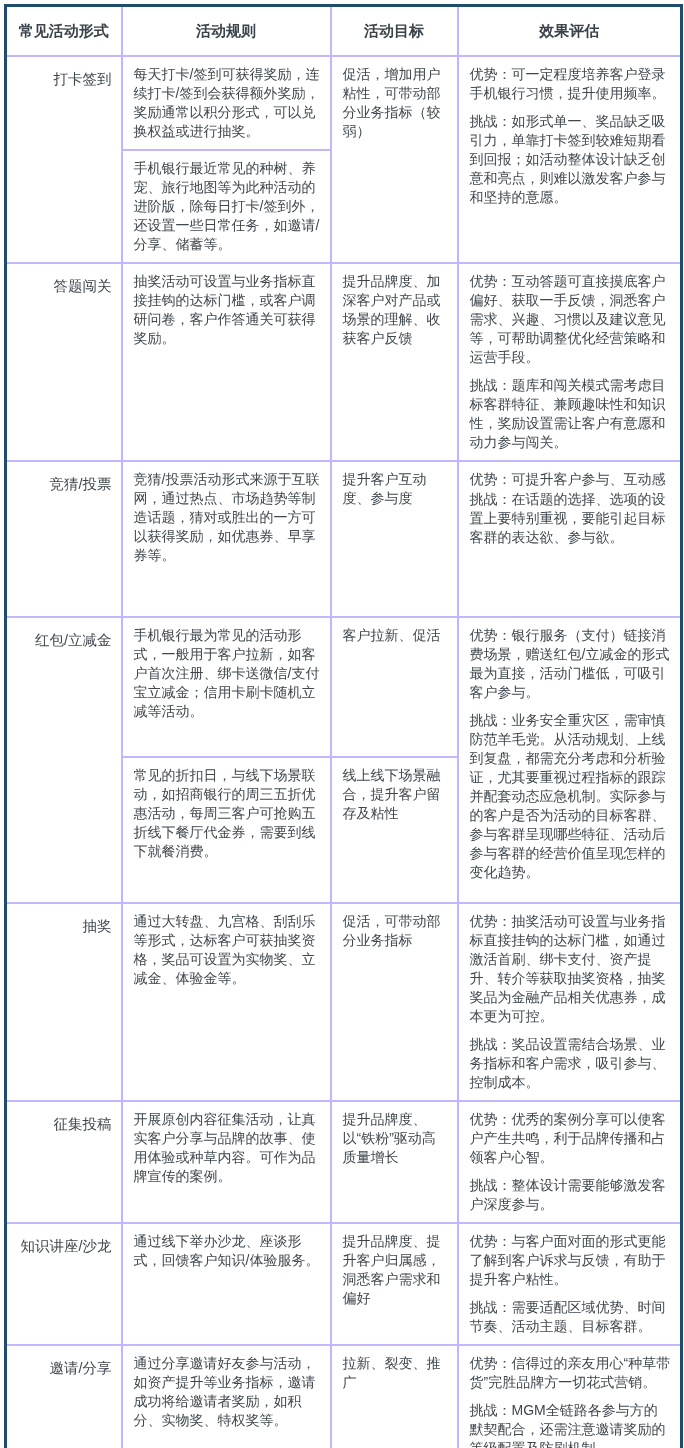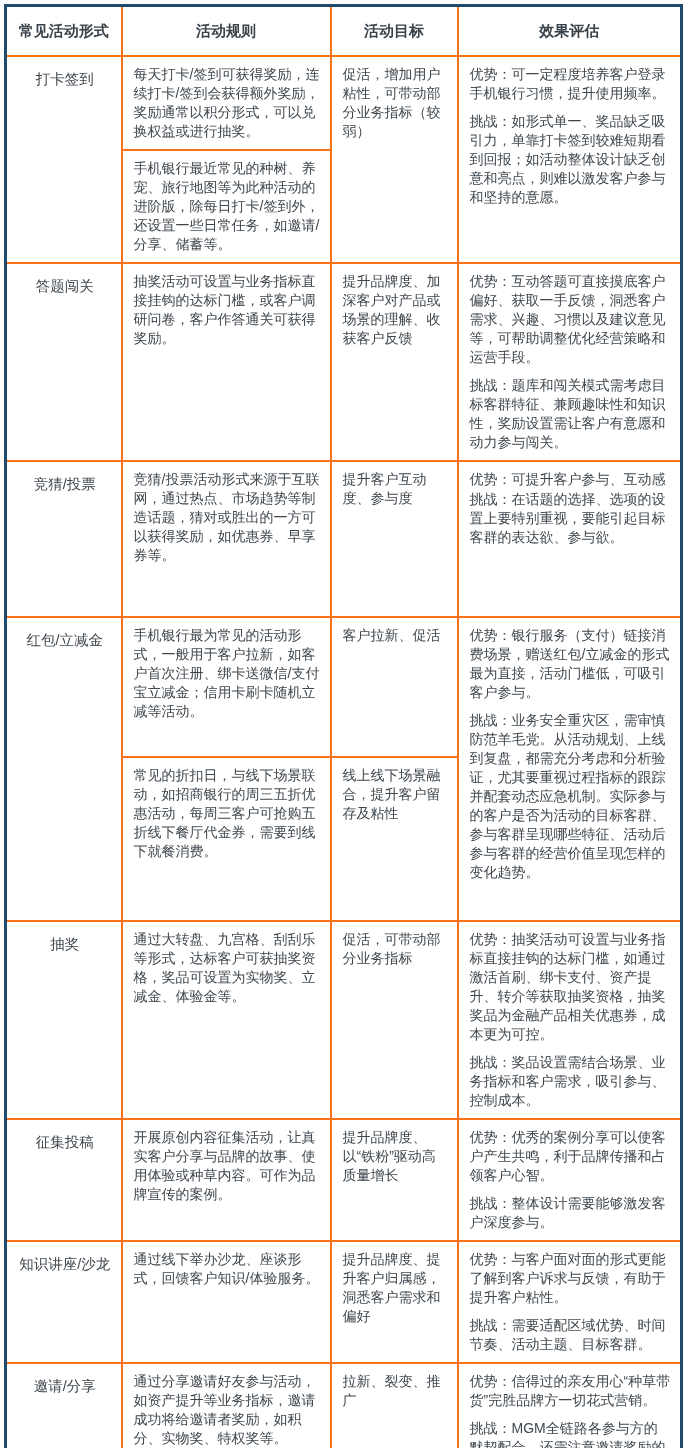--- a/index.html
+++ b/index.html
@@ -1,31 +1,31 @@
 <!DOCTYPE html>
 <html><head>
 <meta charset="utf-8">
 <style>
   html,body{margin:0;padding:0;background:#fdfdfd;}
   body{width:684px;font-family:"Liberation Sans","DejaVu Sans",sans-serif;color:#3f474e;}
   table{border-collapse:collapse;table-layout:fixed;width:676px;margin:4px 0 0 4px;
         border:3px solid #1f4b6d;background:#ffffff;}
   col.c1{width:116px;} col.c2{width:209px;} col.c3{width:127px;} col.c4{width:224px;}
-  th,td{border:2px solid #f97316;vertical-align:top;font-size:14px;line-height:19px;
+  th,td{border:2px solid #c4b5fd;vertical-align:top;font-size:14px;line-height:19px;
         padding:8px 9px 8px 11px;word-break:break-all;}
   th{font-size:15px;font-weight:bold;text-align:center;vertical-align:middle;
      padding:6px 4px;color:#3a424a;}
-  td.form{text-align:center;padding-top:13px;font-size:14.5px;}
+  td.form{text-align:right;padding-top:13px;font-size:14.5px;}
   p{margin:0;}
   p + p{margin-top:9px;}
   td.tight p + p{margin-top:1px;}
   tr.h-head{height:50px;}
   tr.r1a{height:88px;}  tr.r1b{height:112px;}
   tr.r2{height:190px;}  tr.r3{height:156px;}
-  tr.r4a{height:140px;} tr.r4b{height:164px;}
+  tr.r4a{height:140px;} tr.r4b{height:146px;}
   tr.r5{height:190px;}  tr.r6{height:117px;margin-top:27px;}
   tr.r7{height:118px;}  tr.r8{height:160px;}
 </style>
 </head>
 <body>
 
 <table>
   <colgroup>
       <col class="c1">
       <col class="c2">

